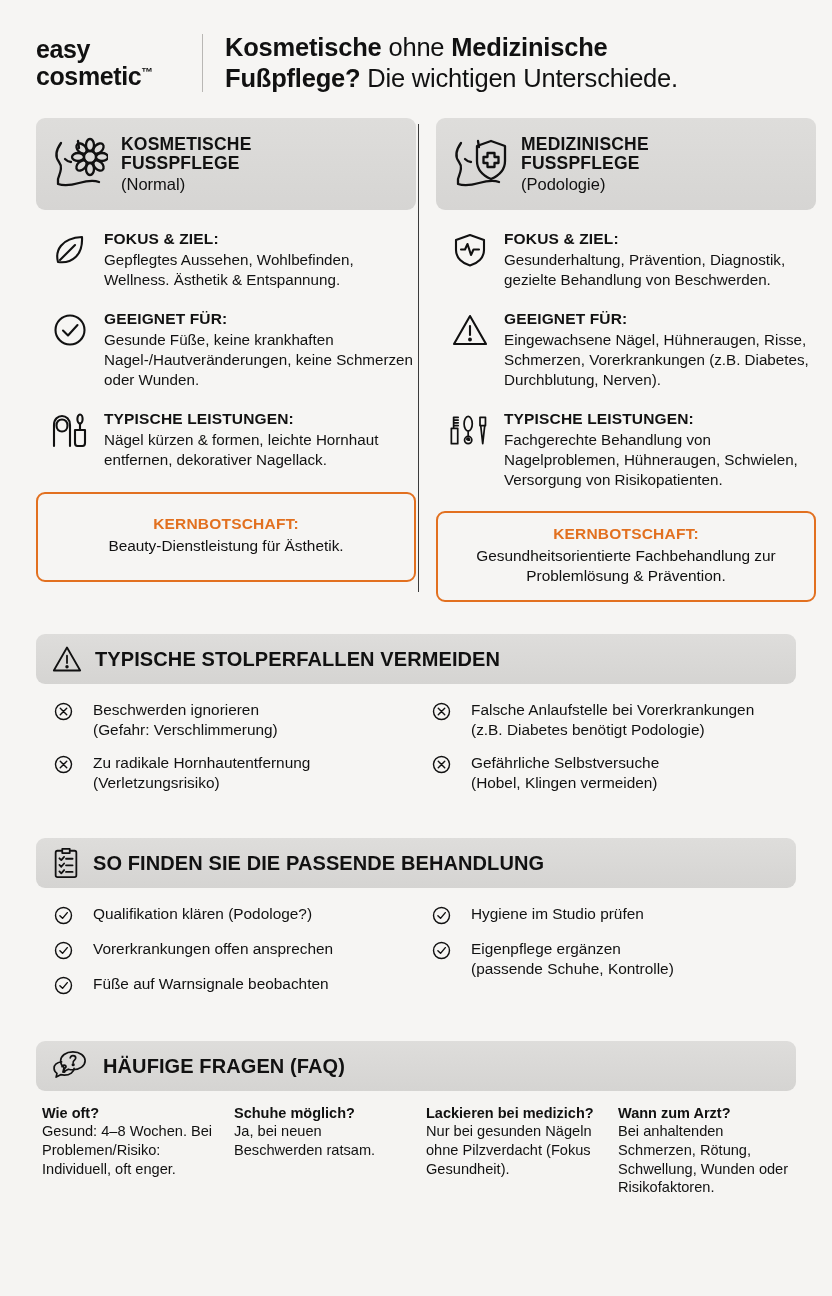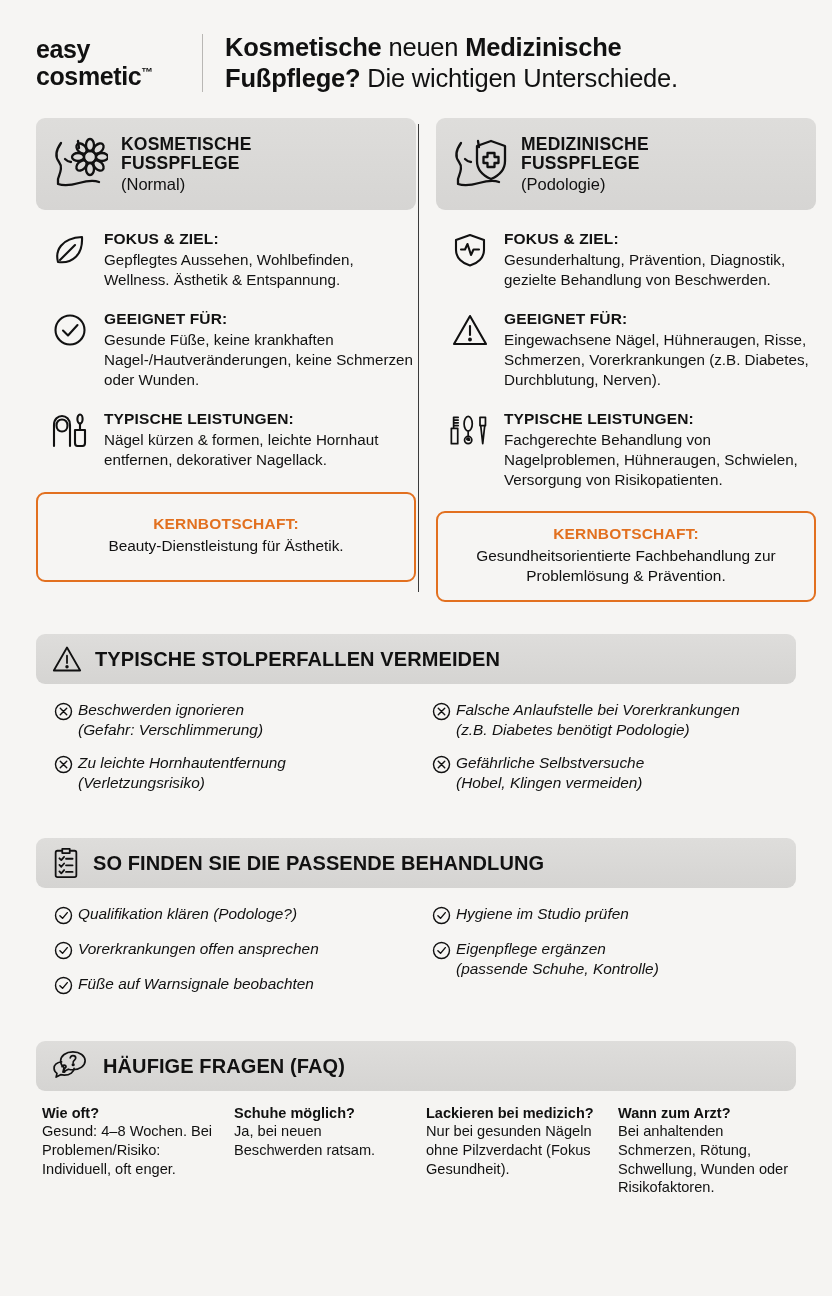--- a/index.html
+++ b/index.html
@@ -155,23 +155,22 @@
     letter-spacing: 0.1px;
   }
   .sec-body {
     display: flex;
     padding: 16px 18px 0 18px;
   }
   .sec-col { width: 50%; }
   .sec-col.pad { padding-left: 16px; }
   .bullet {
     display: flex;
-    gap: 4px;
+    gap: 19px;
     margin-bottom: 14px;
-    font-style: italic;
   }
   .bullet .bico {
     flex: 0 0 20px;
     width: 20px;
     padding-top: 2px;
   }
   .bullet p {
     font-size: 15.4px;
     line-height: 1.27;
   }
@@ -200,21 +199,21 @@
 
 <div class="page">
 
   <div class="header">
     <div class="brand">
       <div>easy</div>
       <div><span>cosmetic</span><span class="tm">™</span></div>
     </div>
     <div class="brand-rule"></div>
     <div class="headline">
-      <b>Kosmetische</b><span> neuen </span><b>Medizinische</b><br>
+      <b>Kosmetische</b><span> ohne </span><b>Medizinische</b><br>
       <b>Fußpflege?</b><span> Die wichtigen Unterschiede.</span>
     </div>
   </div>
 
   <div class="compare">
     <div class="divider"></div>
 
     <div class="col left">
       <div class="col-head">
         <span>
@@ -382,21 +381,21 @@
           <p style="white-space:pre-line">Beschwerden ignorieren
 (Gefahr: Verschlimmerung)</p>
         </div>
         <div class="bullet">
           <span class="bico">
             <svg width="19" height="19" viewBox="0 0 20 20" fill="none" stroke="#111" stroke-width="1.5">
                 <circle cx="10" cy="10" r="8.4"></circle>
                 <path d="M6.6 6.6 L13.4 13.4 M13.4 6.6 L6.6 13.4" stroke-linecap="round"></path>
               </svg>
           </span>
-          <p style="white-space:pre-line">Zu leichte Hornhautentfernung
+          <p style="white-space:pre-line">Zu radikale Hornhautentfernung
 (Verletzungsrisiko)</p>
         </div>
       </div>
       <div class="sec-col pad">
         <div class="bullet">
           <span class="bico">
             <svg width="19" height="19" viewBox="0 0 20 20" fill="none" stroke="#111" stroke-width="1.5">
                 <circle cx="10" cy="10" r="8.4"></circle>
                 <path d="M6.6 6.6 L13.4 13.4 M13.4 6.6 L6.6 13.4" stroke-linecap="round"></path>
               </svg>

